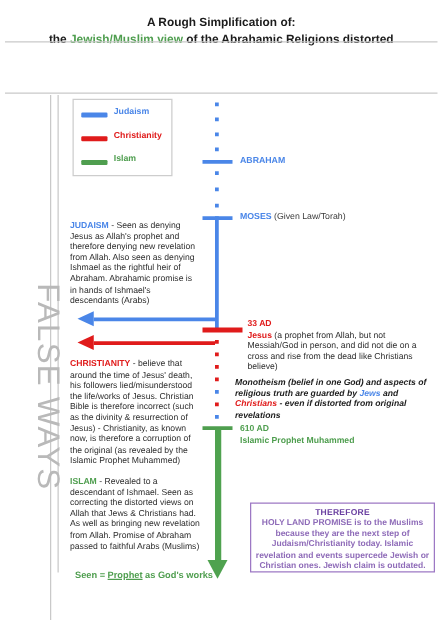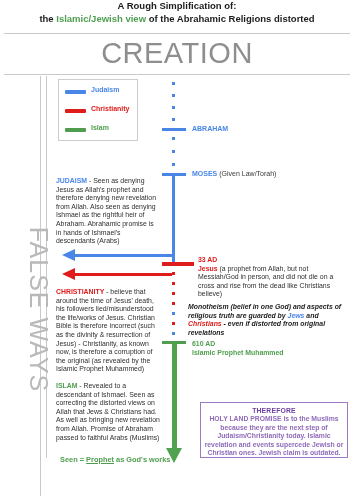--- a/index.html
+++ b/index.html
@@ -5,21 +5,21 @@
   html,body{margin:0;padding:0;background:#ffffff;}
   body{
     width:354px;height:500px;position:relative;overflow:hidden;
     font-family:"Liberation Sans", sans-serif;
     color:#3a3a3a;
     -webkit-font-smoothing:antialiased;
   }
   .canvas{position:absolute;inset:0;}
 
   
-  .hdr{position:absolute;left:0;top:0;width:354px;text-align:center;}
+  .hdr{position:absolute;left:0;top:13px;width:354px;text-align:center;}
   .hdr .l1{font-size:9.5px;font-weight:bold;color:#1c1c1c;line-height:12px;}
   .hdr .l2{font-size:9.5px;font-weight:bold;color:#1c1c1c;line-height:13px;}
   .hdr .grn{color:#4f9e4f;font-weight:bold;}
   .rule{position:absolute;left:4px;width:346px;height:0;border-top:1px solid #c9c9c9;}
   .rule.r1{top:33px;}
   .rule.r2{top:74px;}
 
   .creation{
     position:absolute;left:0;top:36px;width:354px;text-align:center;
     font-size:29px;letter-spacing:.5px;color:#8e8e8e;font-weight:400;line-height:34px;
@@ -105,25 +105,24 @@
   .therefore .ttl{font-size:6.8px;font-weight:bold;color:#6a3fa0;letter-spacing:.2px;line-height:9px;}
   .therefore .body{font-size:6.8px;font-weight:bold;color:#8e6bb8;line-height:8.6px;}
 </style>
 </head>
 <body>
 
 <div class="canvas">
 
   <div class="hdr">
     <div class="l1">A Rough Simplification of:</div>
-    <div class="l2"><span>the </span><span class="grn">Islamic/Jewish view</span><span> of the Abrahamic Religions distorted</span></div>
+    <div class="l2"><span>the </span><span class="grn">Jewish/Muslim view</span><span> of the Abrahamic Religions distorted</span></div>
   </div>
 
   <div class="rule r1"></div>
-  <div class="creation">CREATION</div>
   <div class="rule r2"></div>
 
   <div class="vline v1"></div>
   <div class="vline v2"></div>
 
   <div class="falseways">FALSE WAYS</div>
 
   <div class="legend">
     <div class="lg-row lg-r0">
       <span class="lg-swatch" style="background:#4a86e8"></span>

